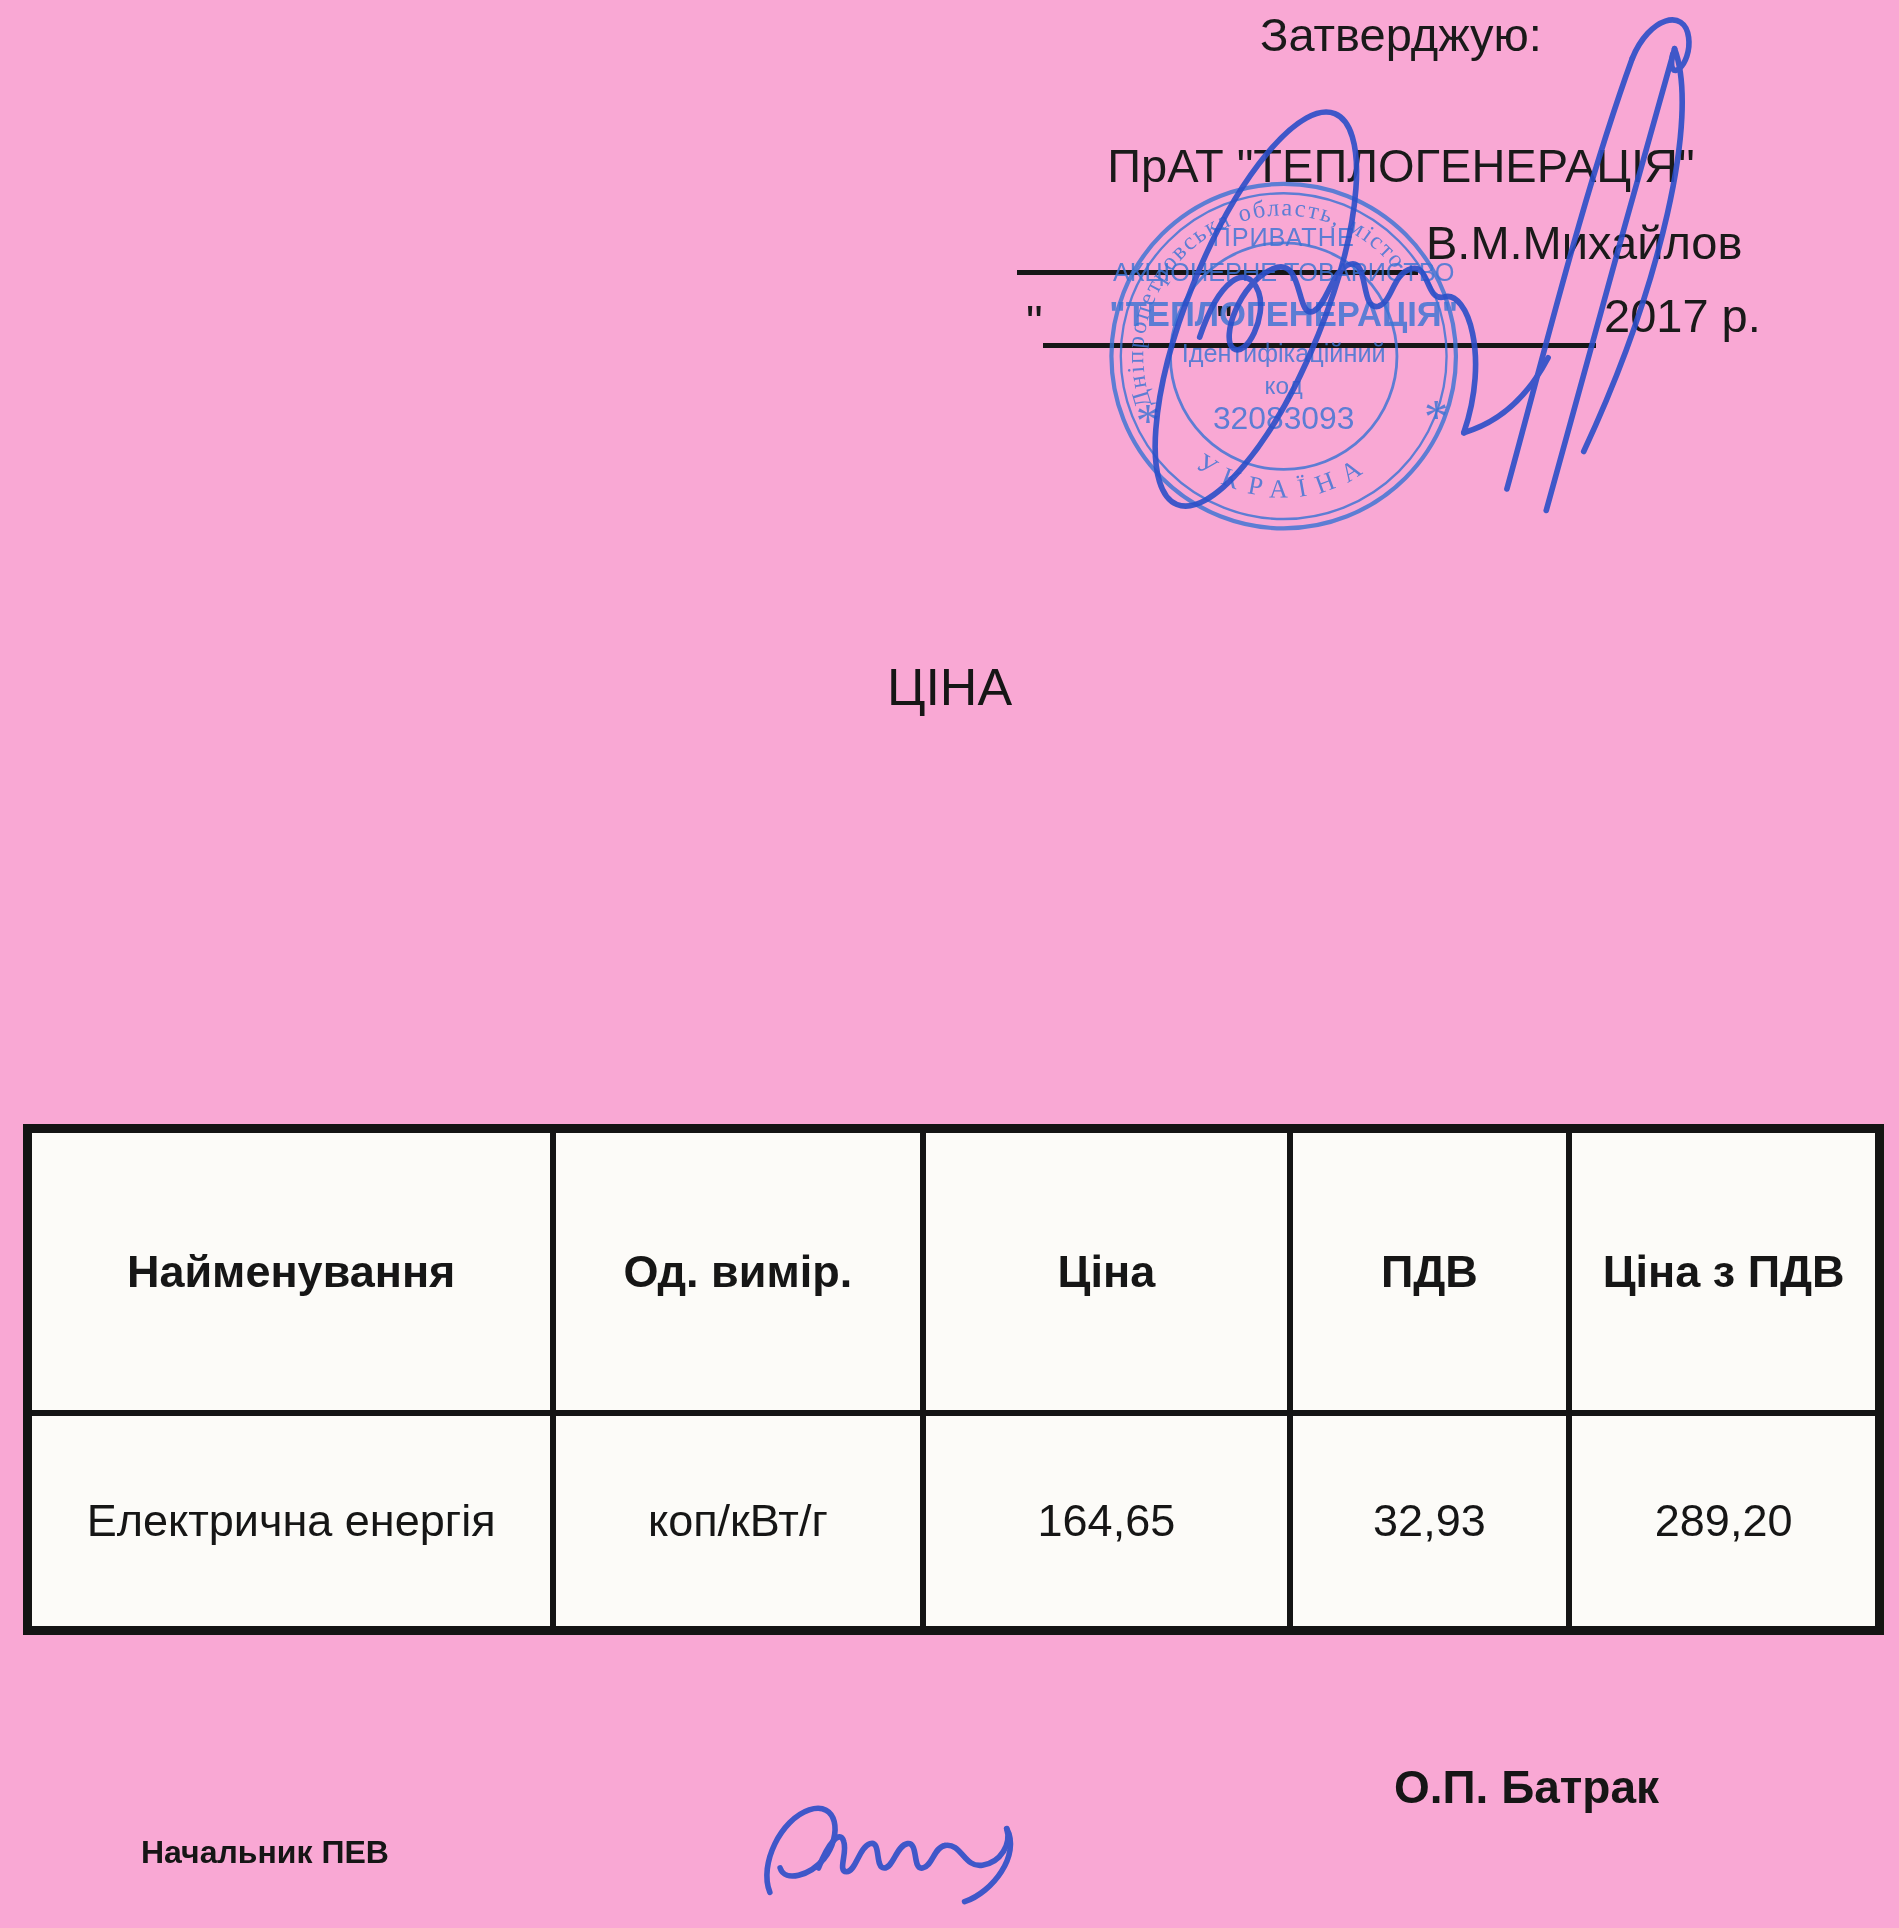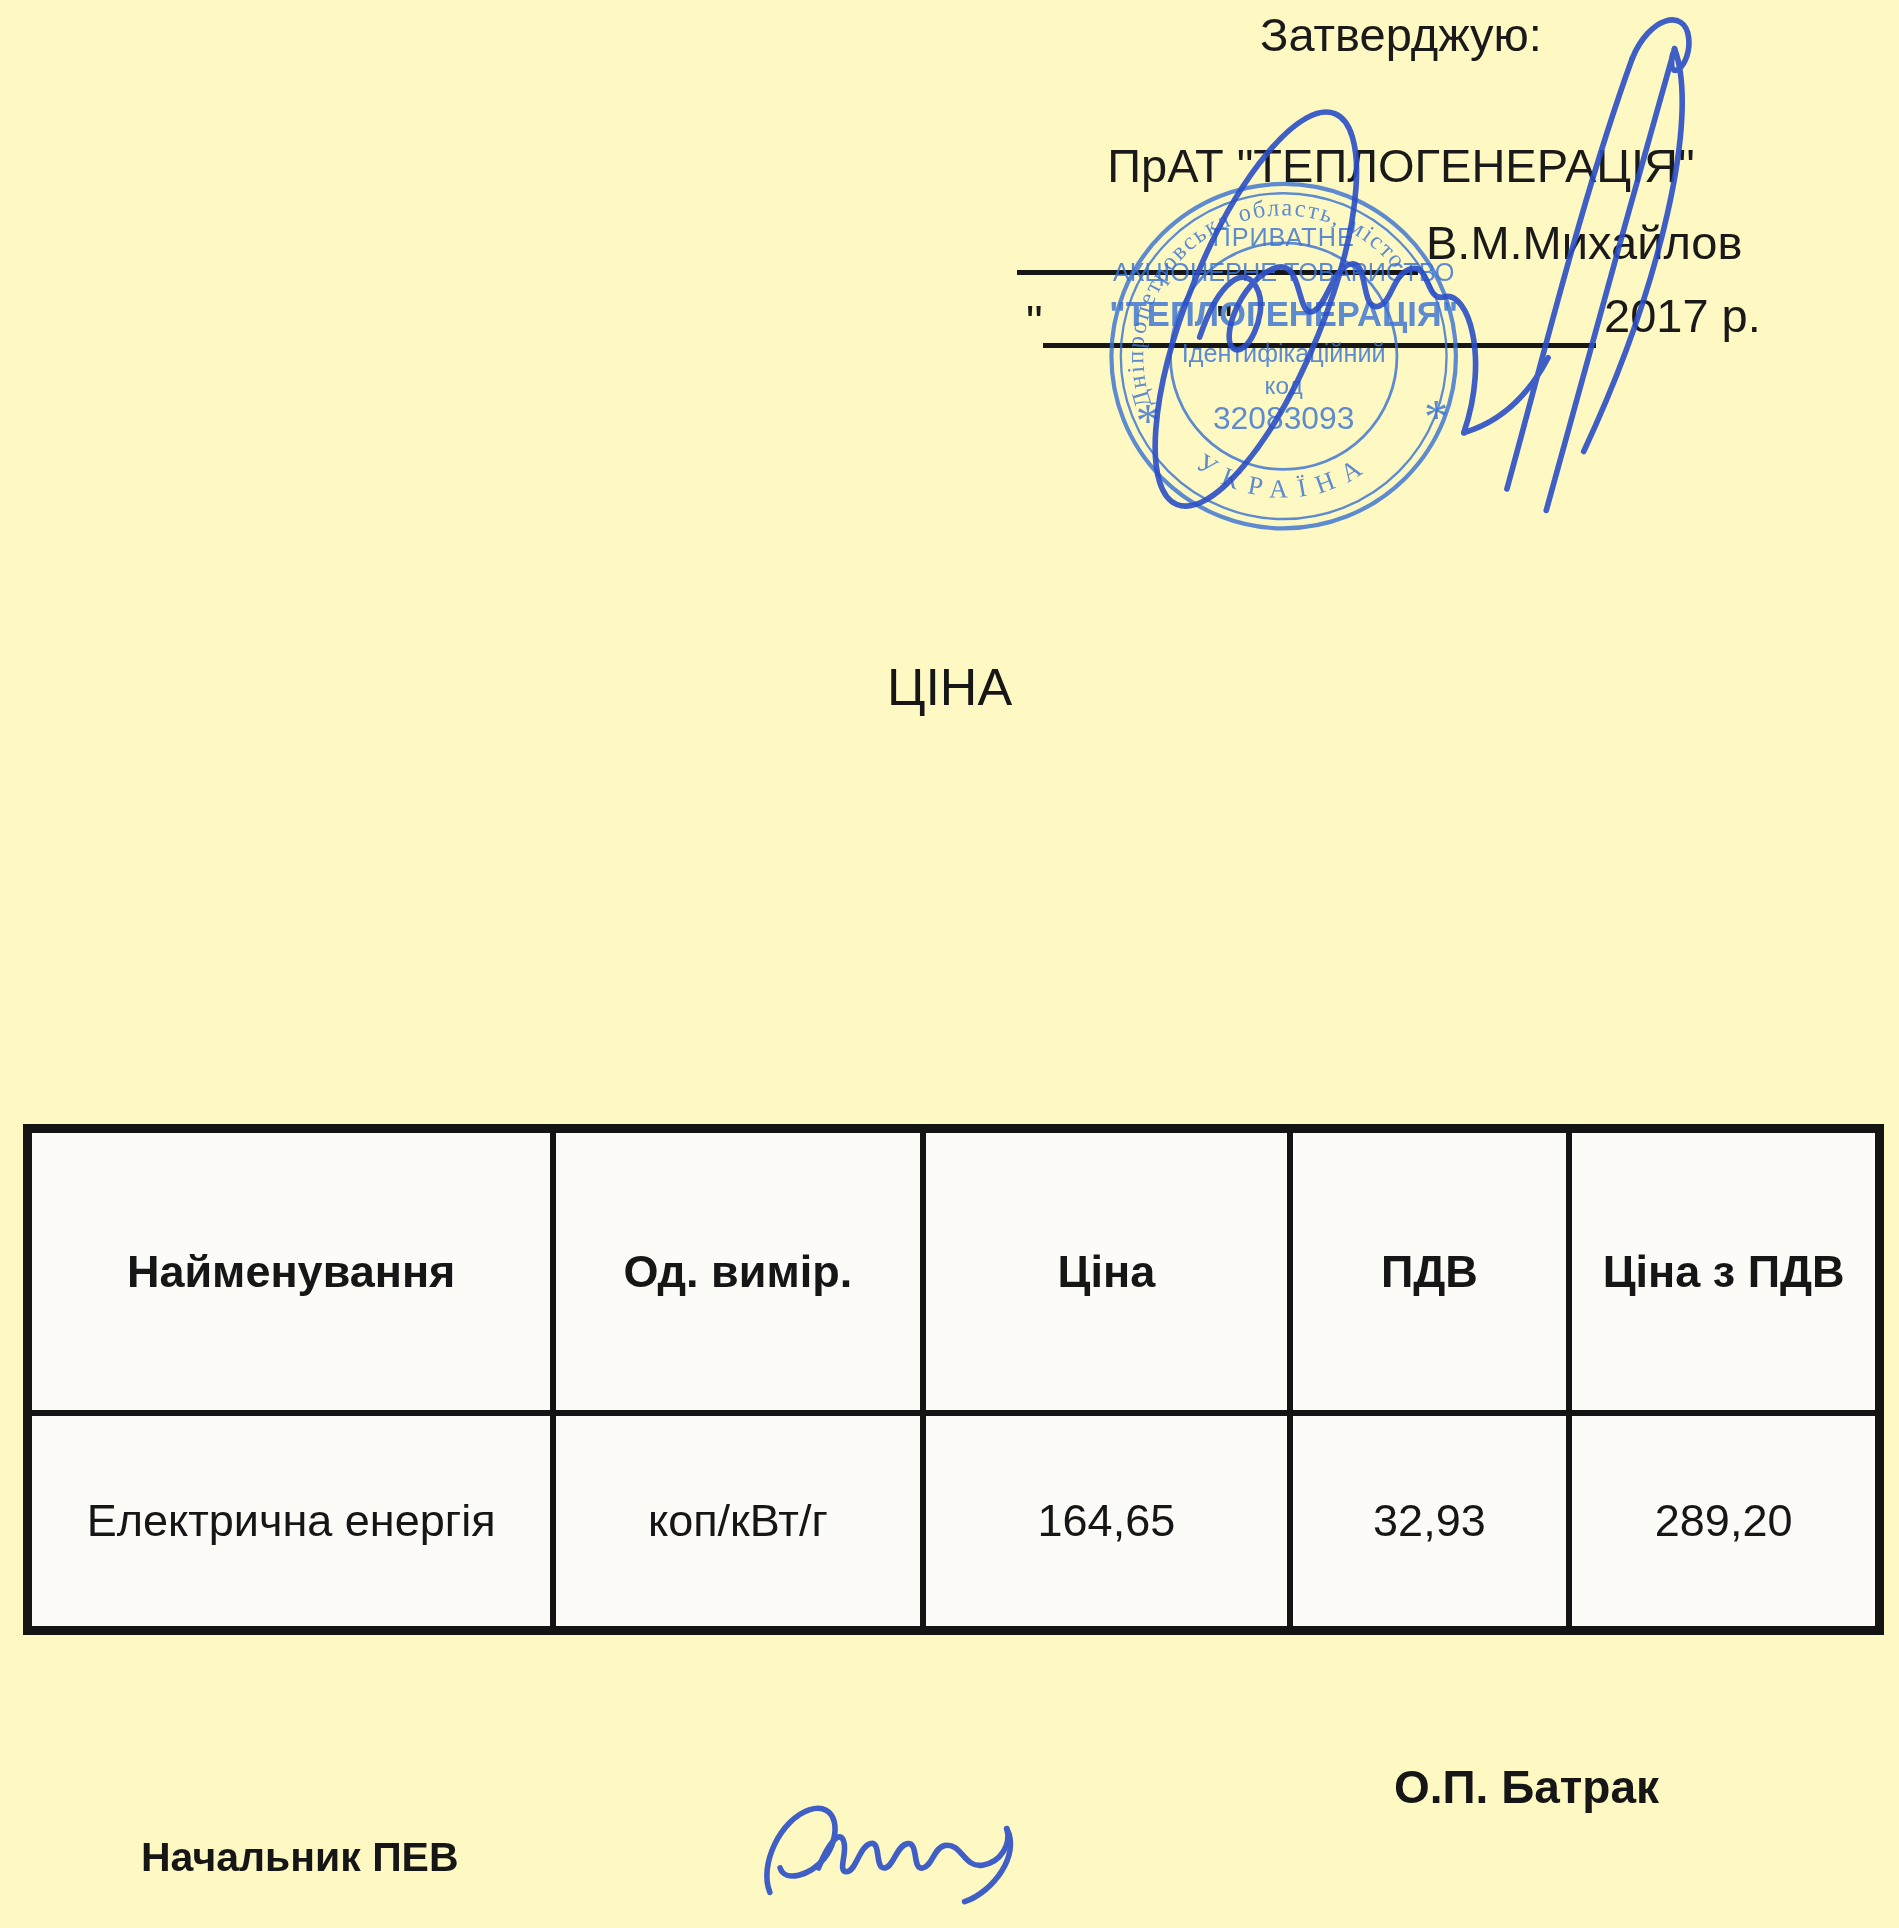--- a/index.html
+++ b/index.html
@@ -1,19 +1,19 @@
 <!DOCTYPE html>
 <html lang="uk" style="font-size:15px"><head>
 <meta charset="utf-8">
 <style>
   html,body{margin:0;padding:0;background:#e8e8e8;}
   .page{
     position:relative;
     width:1899px;height:1928px;
-    background:#fef9c3;
+    background:#f9a8d4;
     overflow:hidden;
     font-family:"Liberation Sans", sans-serif;
     color:#1b1b1b;
   }
   
   .approve-line{
     position:absolute;left:937px;width:928px;
     text-align:center;font-size:47px;line-height:58px;color:#1a1a1a;
     white-space:nowrap;
   }
@@ -52,21 +52,21 @@
     text-align:center;vertical-align:middle;
     font-size:45px;color:#161616;
     padding:0 5.6px;
   }
   table.price{border:9.4px solid #141414;margin-top:48px;}
   tr.hdr td{font-weight:bold;height:277px;}
   tr.data td{height:210px;}
   col.c1{width:525px;} col.c2{width:370px;} col.c3{width:367px;}
   col.c4{width:279px;} col.c5{width:311px;}
   
-  .signoff-pos{position:absolute;left:141px;top:1834px;font-size:41px;font-weight:600;color:#161616;}
+  .signoff-pos{position:absolute;left:141px;top:1834px;font-size:32px;font-weight:600;color:#161616;}
   .signoff-name{position:absolute;left:1394px;top:1760px;font-size:46px;font-weight:700;color:#161616;}
 </style>
 </head>
 <body>
 
 <div class="page">
 
   <div class="approve-line al1">Затверджую:</div>
   <div class="approve-line al3">ПрАТ "ТЕПЛОГЕНЕРАЦІЯ"</div>
 

